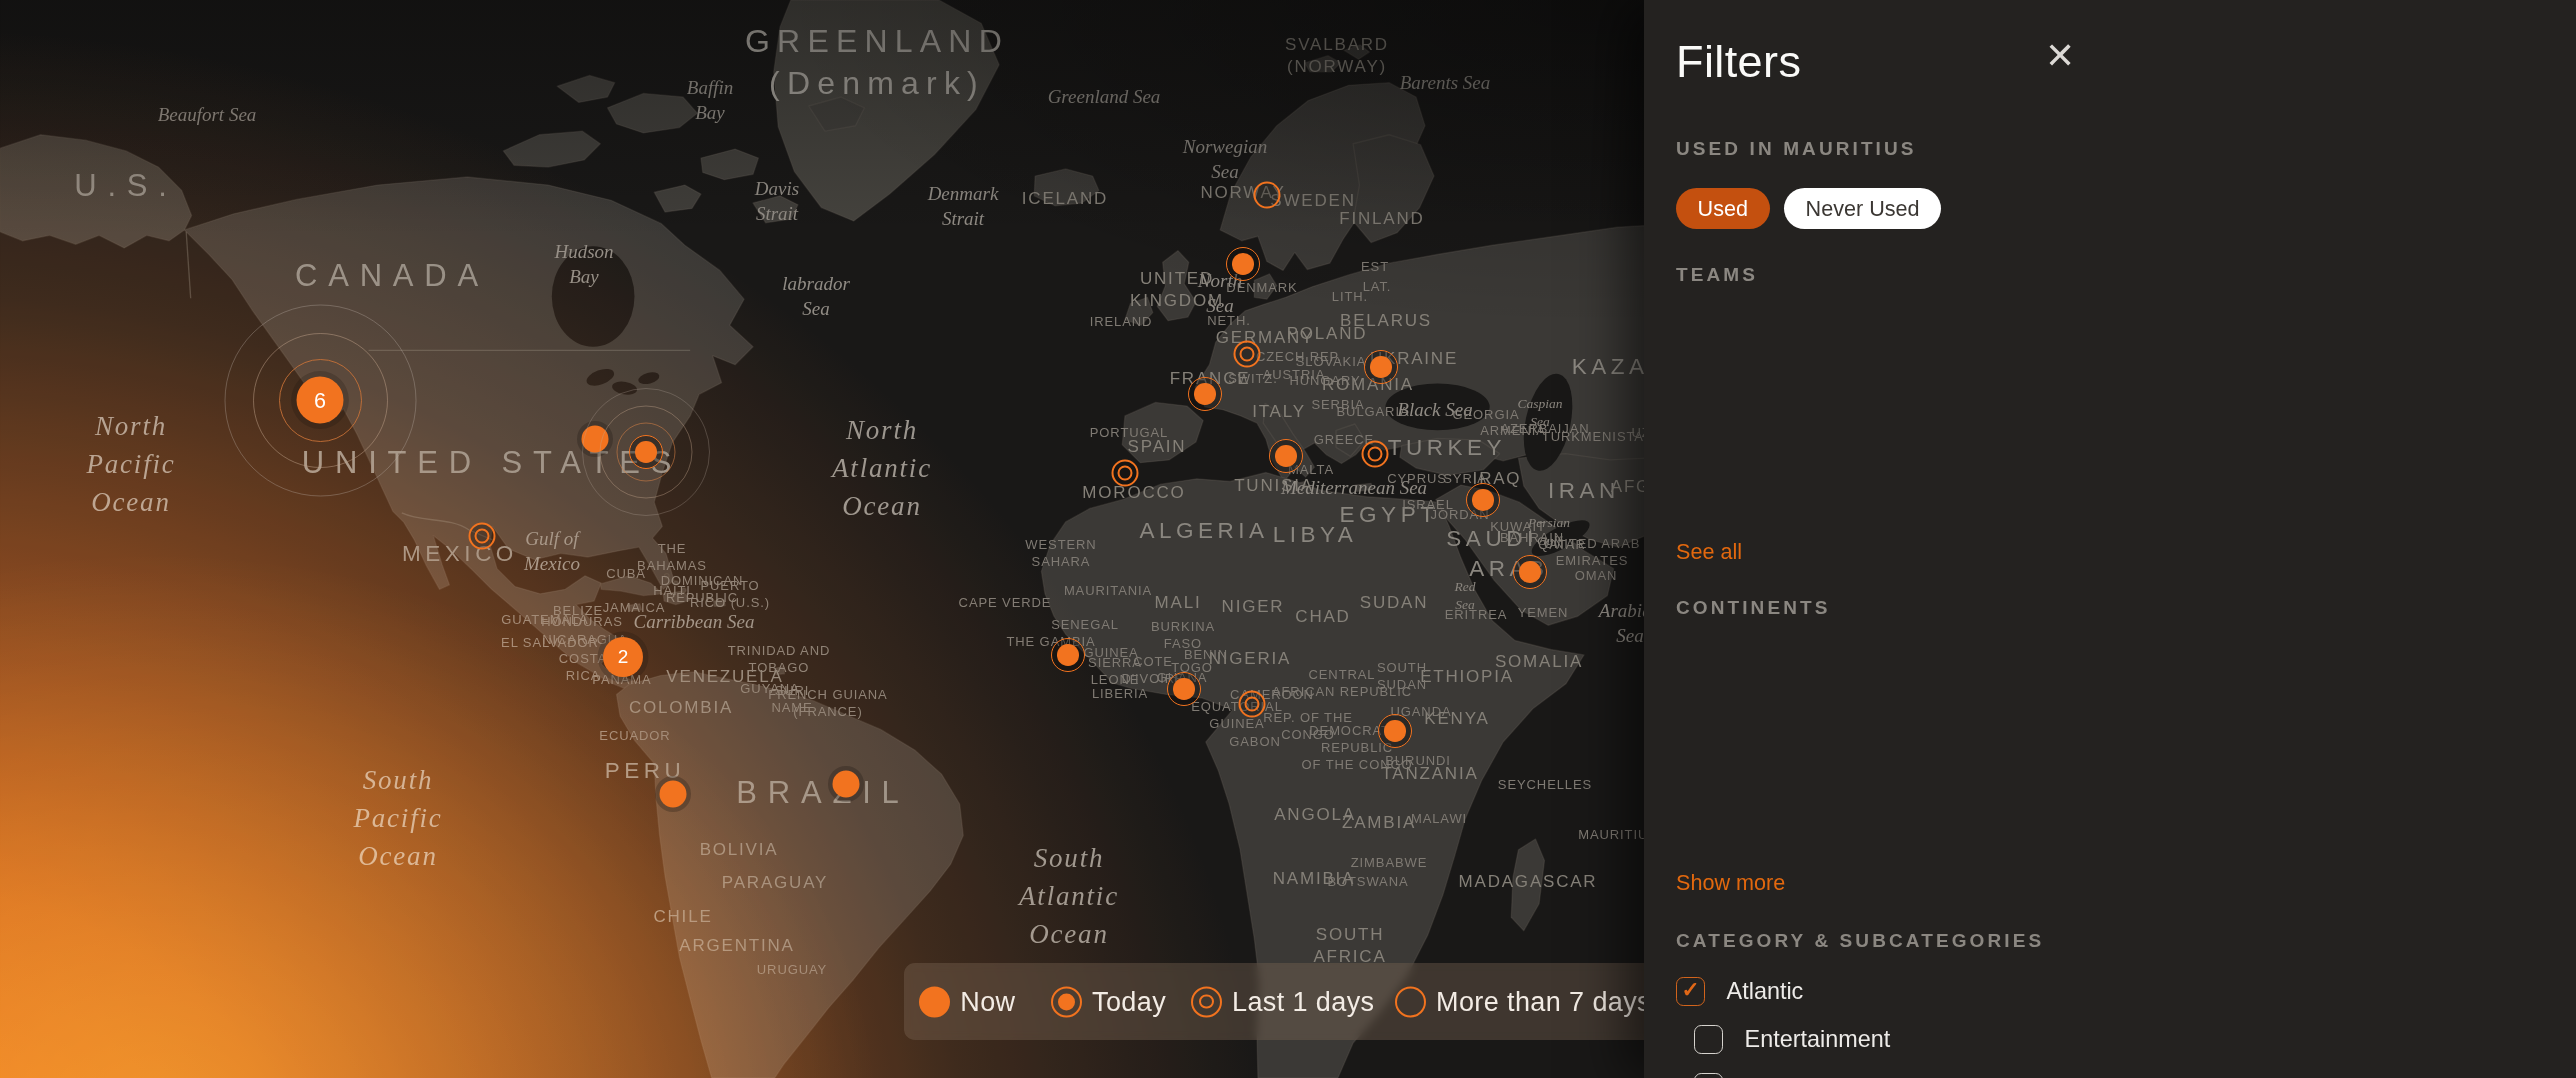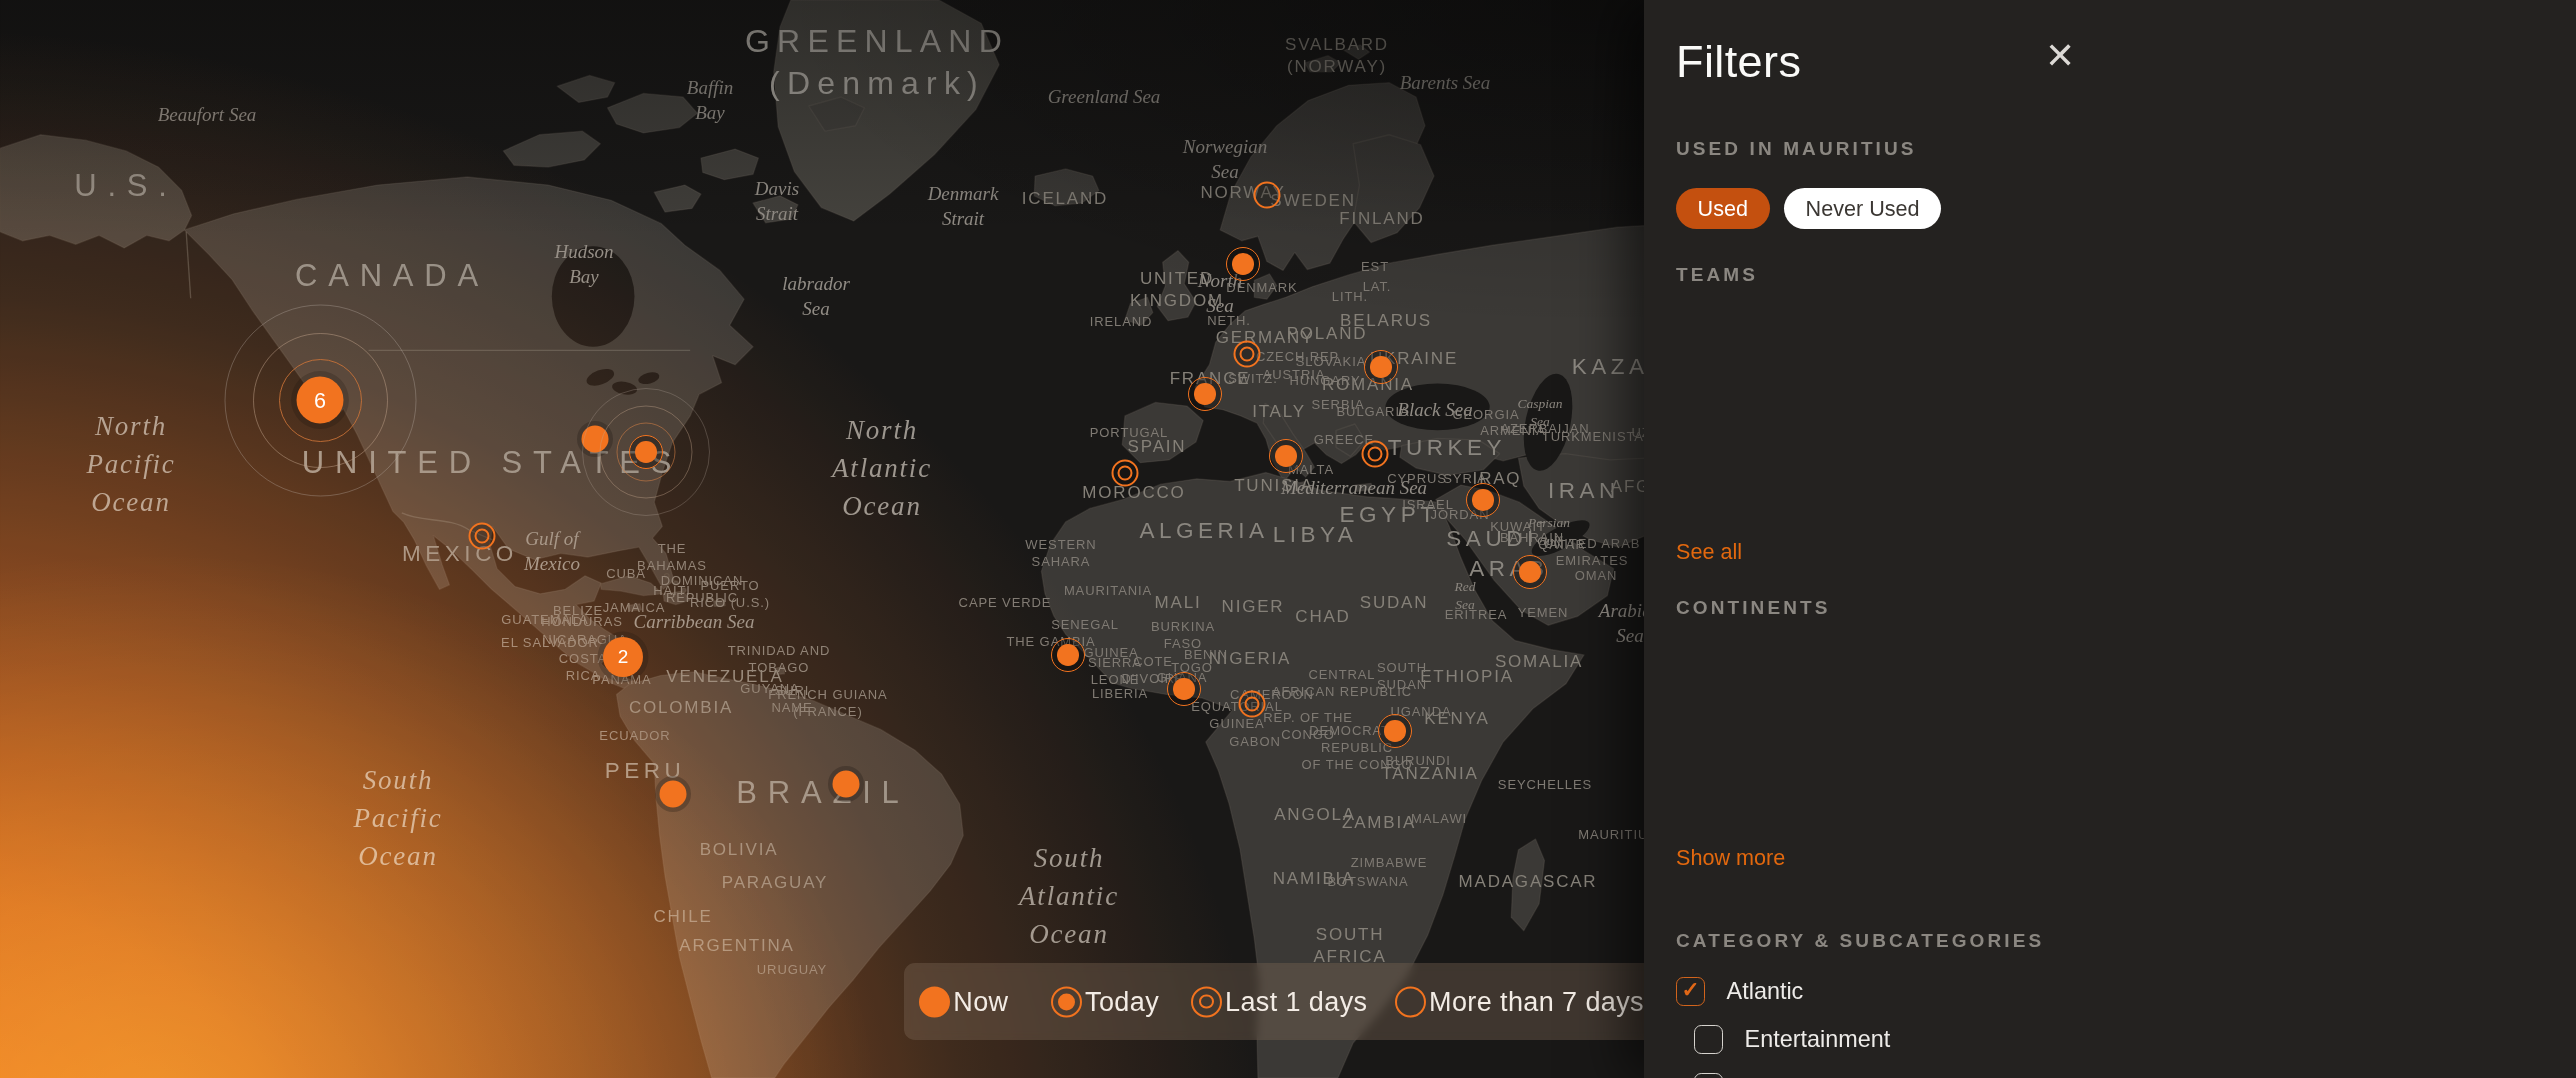--- a/index.html
+++ b/index.html
@@ -45,21 +45,21 @@
   .mk-now{ width:27px; height:27px; border-radius:50%; background:var(--accent); box-shadow:0 0 0 4.5px rgba(18,14,10,0.25); }
   .mk-today{ width:34px; height:34px; border:1.8px solid var(--accent); border-radius:50%; background:rgba(18,14,10,0.38); display:flex; align-items:center; justify-content:center; }
   .mk-today::after{ content:""; width:21.6px; height:21.6px; border-radius:50%; background:var(--accent); }
   .mk-last7{ width:27px; height:27px; border:2.2px solid var(--accent); border-radius:50%; background:rgba(18,14,10,0.30); display:flex; align-items:center; justify-content:center; }
   .mk-last7::after{ content:""; width:10.8px; height:10.8px; border:2.2px solid var(--accent); border-radius:50%; }
   .mk-more7{ width:27px; height:27px; border:2.2px solid var(--accent); border-radius:50%; background:rgba(18,14,10,0.2); }
   .mk-cluster{ border-radius:50%; background:var(--accent); color:#fff; display:flex; align-items:center; justify-content:center; font-weight:400; box-shadow:0 0 0 5.4px rgba(18,14,10,0.2); }
   
   #legend{ position:absolute; left:904px; top:963px; width:803px; height:77px; z-index:40;
     background:rgba(126,104,88,0.38); border-radius:10.8px; backdrop-filter:blur(4.5px); }
-  .legend-item{ position:absolute; top:50%; transform:translateY(-50%); display:flex; align-items:flex-end; gap:3px; }
+  .legend-item{ position:absolute; top:50%; transform:translateY(-50%); display:flex; align-items:flex-end; gap:10px; }
   .legend-label{ font-size:27px; font-weight:300; color:#f3ece5; white-space:nowrap; letter-spacing:0.4px; }
   .li{ flex:none; border-radius:50%; }
   .li-now{ width:31px; height:31px; background:var(--accent); }
   .li-today{ width:31px; height:31px; border:2.2px solid var(--accent); display:flex; align-items:center; justify-content:center; }
   .li-today::after{ content:""; width:17px; height:17px; border-radius:50%; background:var(--accent); }
   .li-last7{ width:31px; height:31px; border:2.7px solid var(--accent); display:flex; align-items:center; justify-content:center; }
   .li-last7::after{ content:""; width:10.8px; height:10.8px; border:2.7px solid var(--accent); border-radius:50%; }
   .li-more7{ width:31px; height:31px; border:2.7px solid var(--accent); }
   .li-today::after,.li-last7::after{ border-radius:50%; }
   
@@ -456,21 +456,21 @@
   <div class="sec-head" style="top:138px">USED IN MAURITIUS</div>
   <div id="chips">
       <div class="chip on">Used</div>
       <div class="chip off">Never Used</div>
     </div>
 
   <div class="sec-head" style="top:264px">TEAMS</div>
   <div class="link" style="top:539px">See all</div>
 
   <div class="sec-head" style="top:597px">CONTINENTS</div>
-  <div class="link" style="top:845px">Show more</div>
+  <div class="link" style="top:870px">Show more</div>
 
   <div class="sec-head" style="top:930px">CATEGORY &amp; SUBCATEGORIES</div>
   <div class="cblist" id="list-category" style="top:967px">
       <div class="cbrow" style="height: 48px;">
         <span class="cb checked"></span>
         <span class="cb-label">Atlantic</span>
       </div>
       <div class="cbrow indent" style="height: 48px;">
         <span class="cb"></span>
         <span class="cb-label">Entertainment</span>

